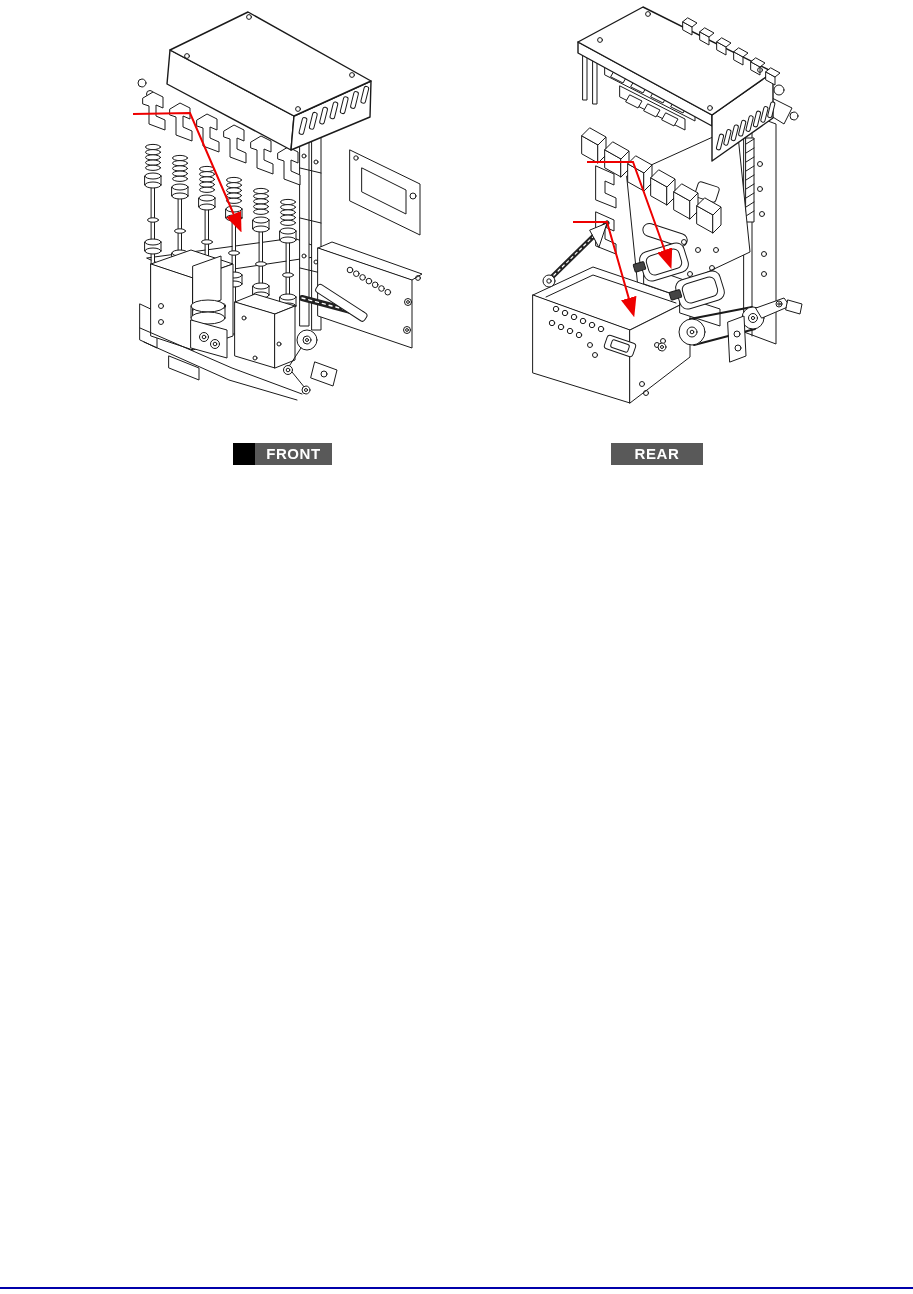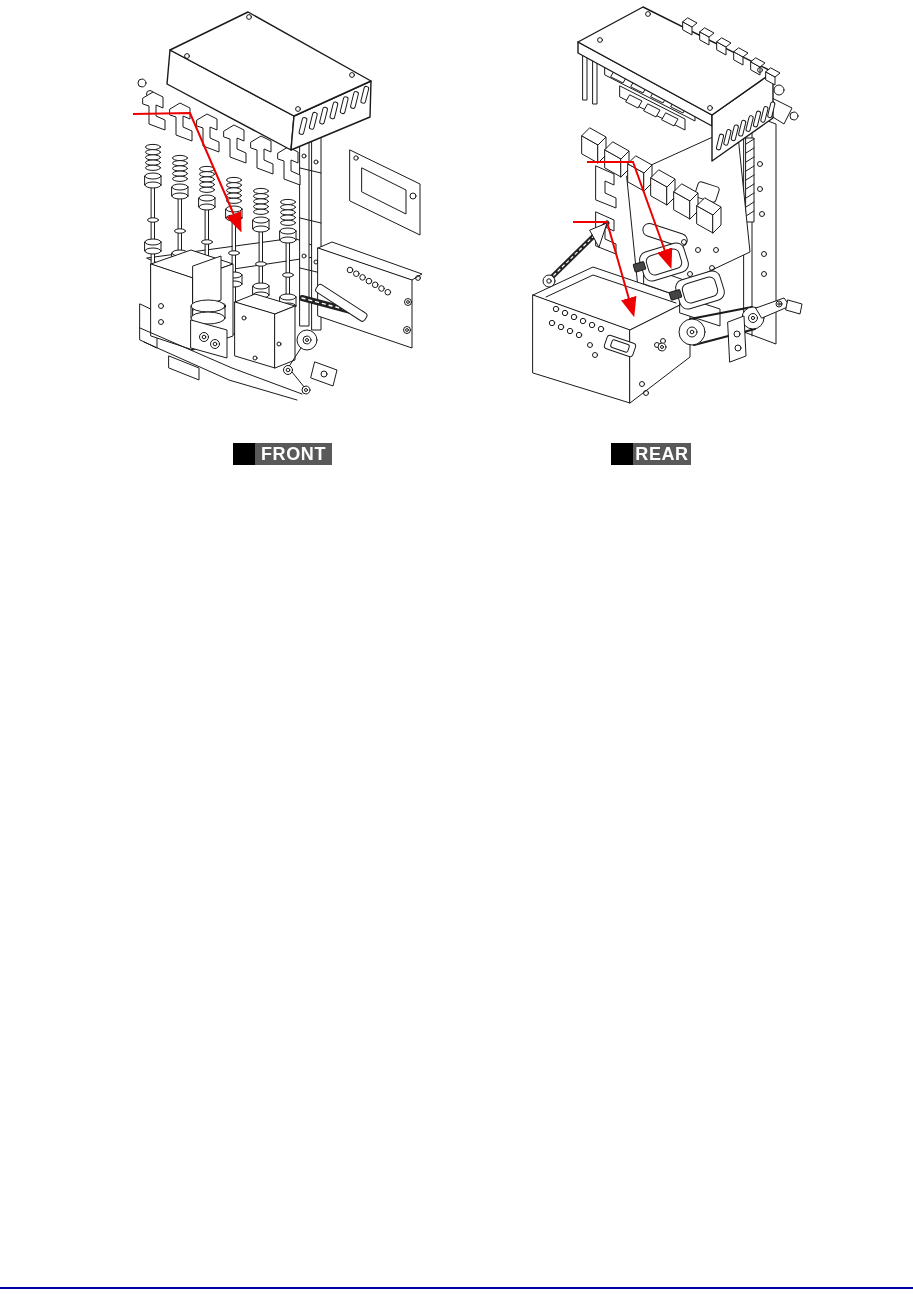--- a/index.html
+++ b/index.html
@@ -7,23 +7,23 @@
     width:913px;height:1294px;position:relative;background:#ffffff;
     font-family:"Liberation Sans",sans-serif;overflow:hidden;
   }
   .figure{position:absolute;}
   .figure svg{display:block;stroke:#1a1a1a;fill:none;stroke-width:1;stroke-linejoin:round;stroke-linecap:round;}
   #fig-front{left:129px;top:6px;width:306px;height:396px;}
   #fig-rear{left:532px;top:4px;width:352px;height:400px;}
   #leader-overlay{position:absolute;left:0;top:0;width:913px;height:1294px;pointer-events:none;}
   .caption{position:absolute;top:443px;height:22px;display:flex;}
   .caption .sq{width:22px;height:22px;background:#000000;}
-  .caption .bar{flex:1;background:#595959;color:#ffffff;font-weight:bold;font-size:18px;line-height:22px;text-align:center;letter-spacing:0.6px;}
+  .caption .bar{flex:1;background:#595959;color:#ffffff;font-weight:bold;font-size:15px;line-height:22px;text-align:center;letter-spacing:0.6px;}
   #caption-front{left:233px;width:99px;}
-  #caption-rear{left:611px;width:80px;}
+  #caption-rear{left:611px;width:92px;flex-direction:column;}
   .footer-rule{position:absolute;left:0;top:1287px;width:913px;height:2px;background:#0000aa;}
 </style>
 </head>
 <body>
 
 <div class="figure" id="fig-front">
 <svg viewBox="0 0 306 396" width="306" height="396">
   <defs>
     <path id="hookF" d="M0 6 L10 0 L20 5 L20 16 L13 13 L13 24 L22 28 L22 38 L6 32 L6 14 L0 12 Z" fill="#fff"></path>
     <g id="springF" fill="#fff">

